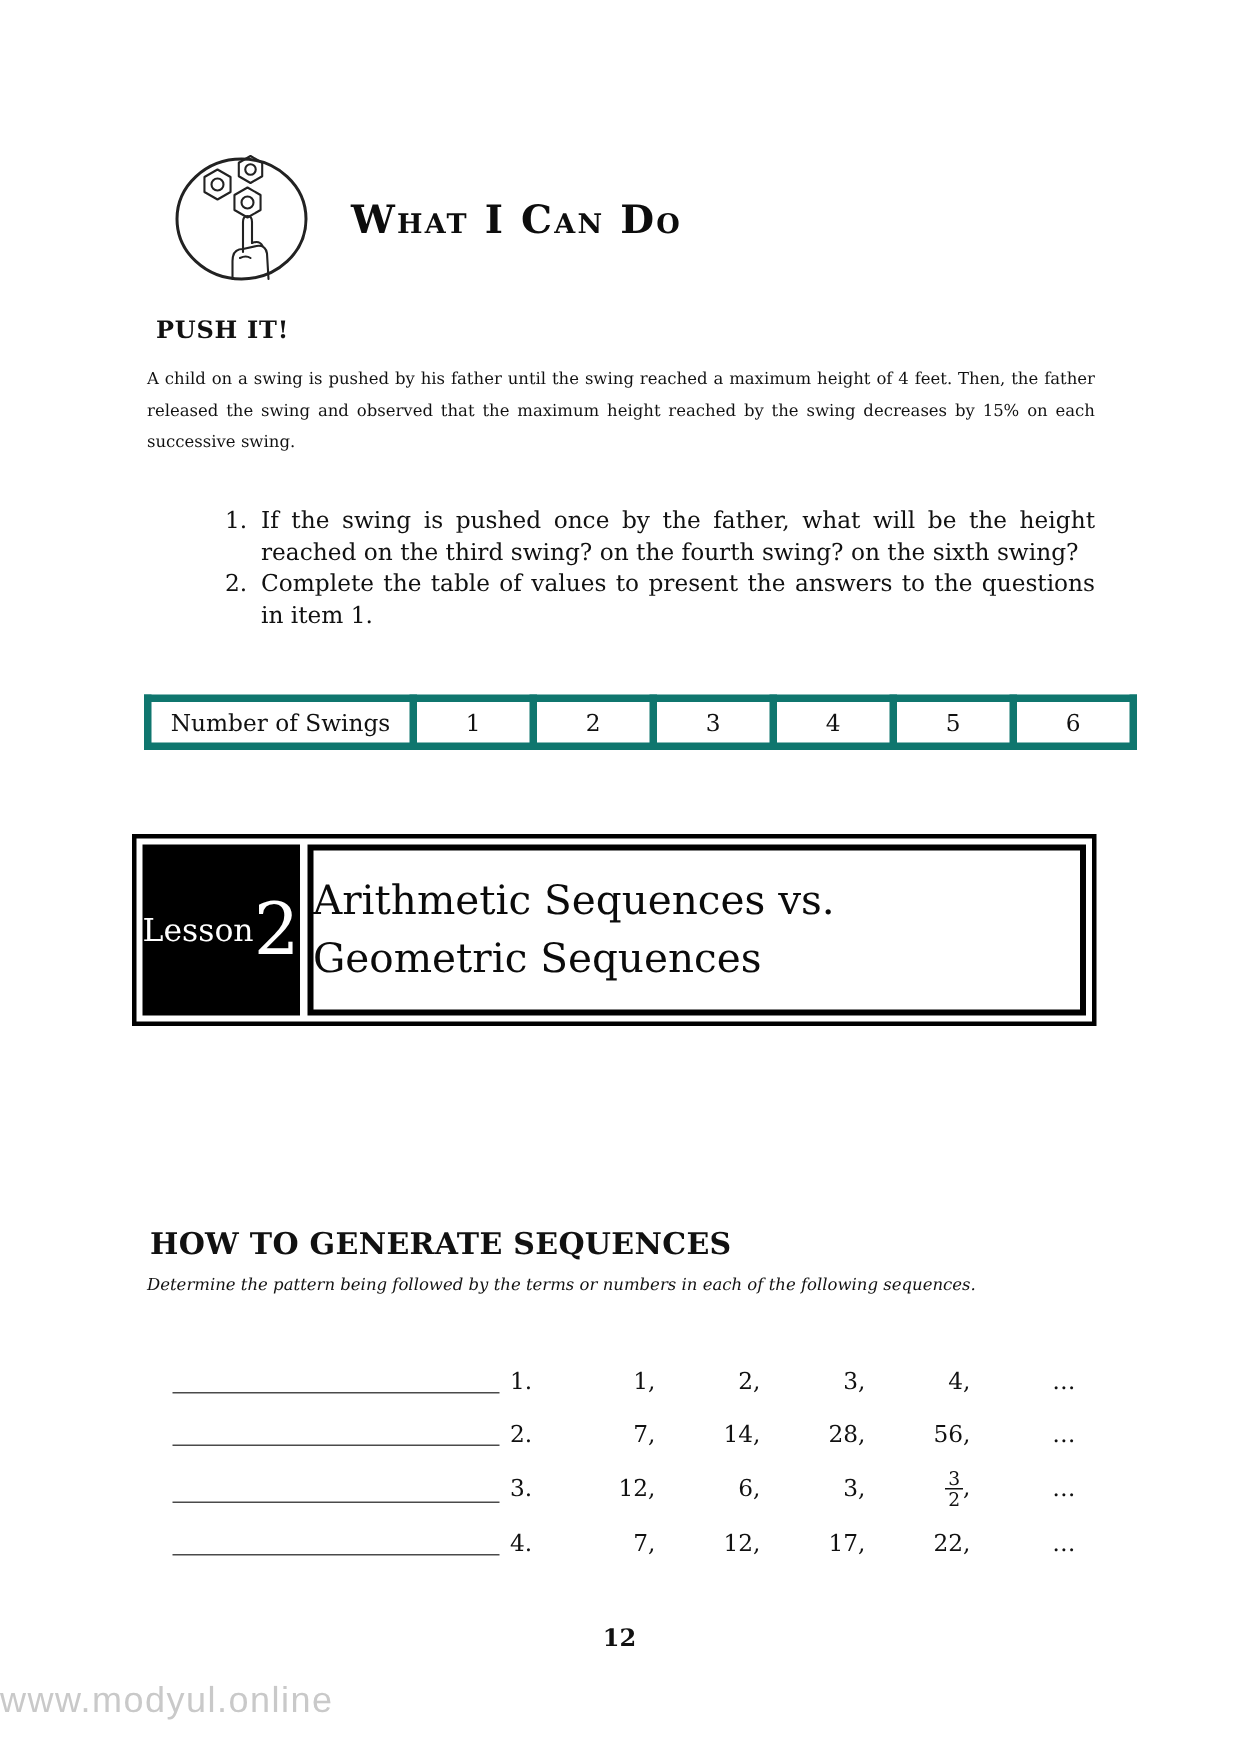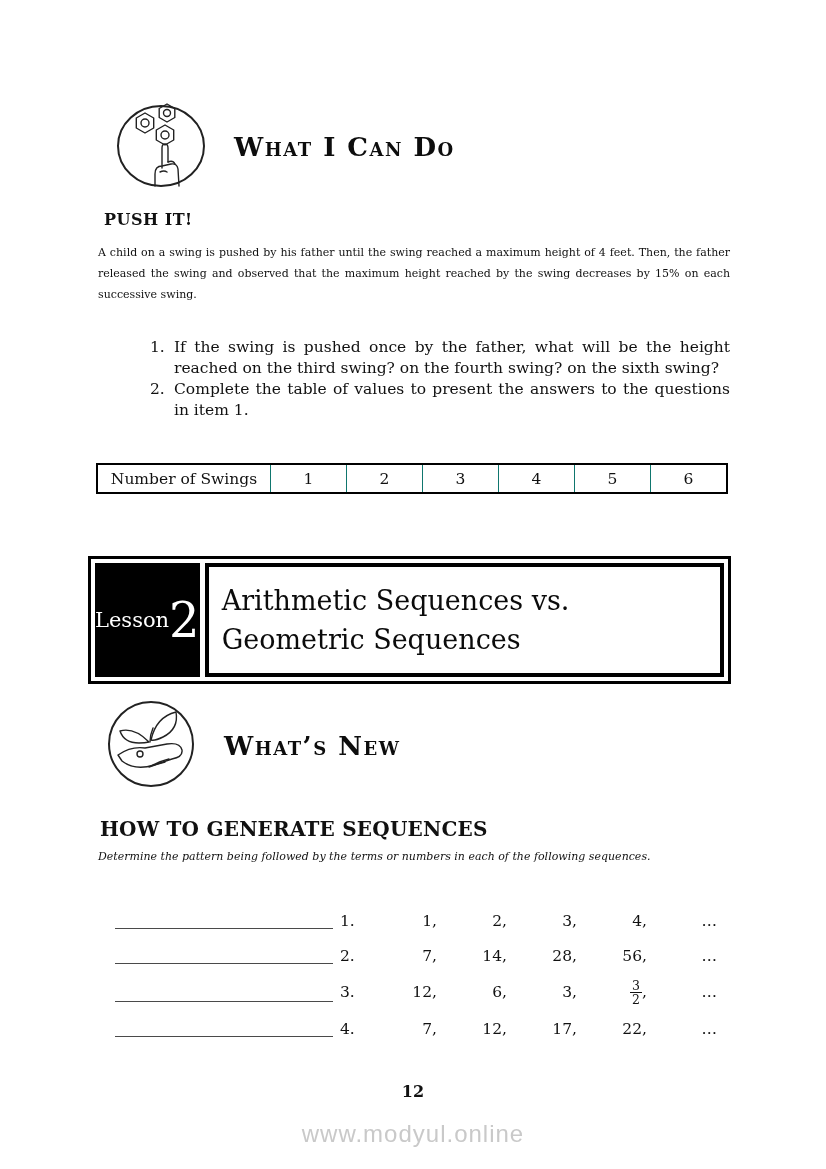--- a/index.html
+++ b/index.html
@@ -44,21 +44,21 @@
   .q-num { flex: 0 0 24px; }
   .q-text { flex: 1; text-align: justify; }
 
   
   .swing-table {
     position: absolute; top: 463px; left: 96px;
     border-collapse: collapse; table-layout: fixed;
     font-size: 15.5px;
   }
   .swing-table td {
-    border: 1px solid #0f766e; text-align: center; vertical-align: middle;
+    border: 5px solid #0f766e; text-align: center; vertical-align: middle;
     padding: 0;
   }
   .swing-table { border: 2px solid #000; }
   .swing-table .label-col { width: 172px; }
   .swing-table .num-col { width: 75px; }
   .swing-table tr.hdr td { height: 27px; }
   .swing-table tr.vals td { height: 40px; }
 
   
   .lesson-banner {
@@ -69,21 +69,21 @@
   }
   .lesson-label-box {
     flex: 0 0 103px; background: #000; color: #fff;
     display: flex; flex-direction: row; align-items: center; justify-content: center;
   }
   .lesson-word { font-size: 21px; line-height: 24px; }
   .lesson-number { font-size: 48px; line-height: 50px; }
   .lesson-title-box {
     flex: 1; margin-left: 5px; border: 4px solid #000;
     display: flex; flex-direction: column; justify-content: center;
-    padding-left: 13px; font-size: 27px; line-height: 39px; color: #0b0b0b;
+    font-size: 27px; line-height: 39px; color: #0b0b0b;
   }
 
   .subheading {
     position: absolute; top: 817px; left: 100px;
     font-weight: bold; font-size: 20px; letter-spacing: 0.2px;
   }
 
   
   .sequences { position: absolute; top: 903px; left: 115px; }
   .seq-row { display: flex; align-items: center; height: 35px; font-size: 15.5px; }
@@ -98,21 +98,21 @@
   .frac .num { display: block; border-bottom: 1px solid #111; padding: 0 2px; }
   .frac .den { display: block; }
   .frac-suffix { font-size: 15.5px; }
 
   .page-number {
     position: absolute; top: 1082px; left: 0; width: 826px;
     text-align: center; font-weight: bold; font-size: 16px;
   }
   .watermark {
     position: absolute; top: 1120px; left: 0; width: 826px;
-    text-align: center;
+    text-align: left;
     font-family: "Liberation Sans", sans-serif;
     font-size: 24px; letter-spacing: 1px; color: #c9c9c9;
   }
   svg .ln { fill: none; stroke: #222; stroke-width: 2; stroke-linecap: round; stroke-linejoin: round; }
   svg .thin { fill: none; stroke: #222; stroke-width: 1.4; stroke-linecap: round; stroke-linejoin: round; }
 </style>
 </head>
 <body>
 
 <div class="page">
@@ -169,35 +169,20 @@
     <div class="lesson-label-box">
       <span class="lesson-word">Lesson</span>
       <span class="lesson-number">2</span>
     </div>
     <div class="lesson-title-box">
       <span>Arithmetic Sequences vs.</span>
       <span>Geometric Sequences</span>
     </div>
   </div>
 
-  <div class="section-header header-2">
-    <span class="icon-wrap">
-      <svg width="92" height="92" viewBox="0 0 92 92">
-        <circle class="ln" cx="46" cy="46" r="42"></circle>
-        <path class="thin" d="M44,44 Q29,29 15,33 Q19,45 34,45 Q40,45 44,44 Z"></path>
-        <path class="thin" d="M46,42 Q51,19 71,14 Q74,31 58,39 Q50,43 46,42 Z"></path>
-        <path class="thin" d="M45,44 Q45,37 48,30"></path>
-        <path class="thin" d="M13,57 Q26,48 40,50 L62,46 Q75,44 77,52 Q78,59 67,61 L49,67 Q30,73 17,63 Z"></path>
-        <path class="thin" d="M48,67 Q56,63 64,61"></path>
-        <path class="thin" d="M44,69 Q52,66 60,64"></path>
-        <circle class="thin" cx="35" cy="56" r="3"></circle>
-      </svg>
-    </span>
-    <span class="section-heading">What’s New</span>
-  </div>
 
   <div class="subheading">HOW TO GENERATE SEQUENCES</div>
 
   <div class="body-par instruction-par">Determine the pattern being followed by the terms or numbers in each of the following sequences.</div>
 
   <div class="sequences">
 
     <div class="seq-row">
       <span class="seq-blank"></span>
       <span class="seq-num">1.</span>

